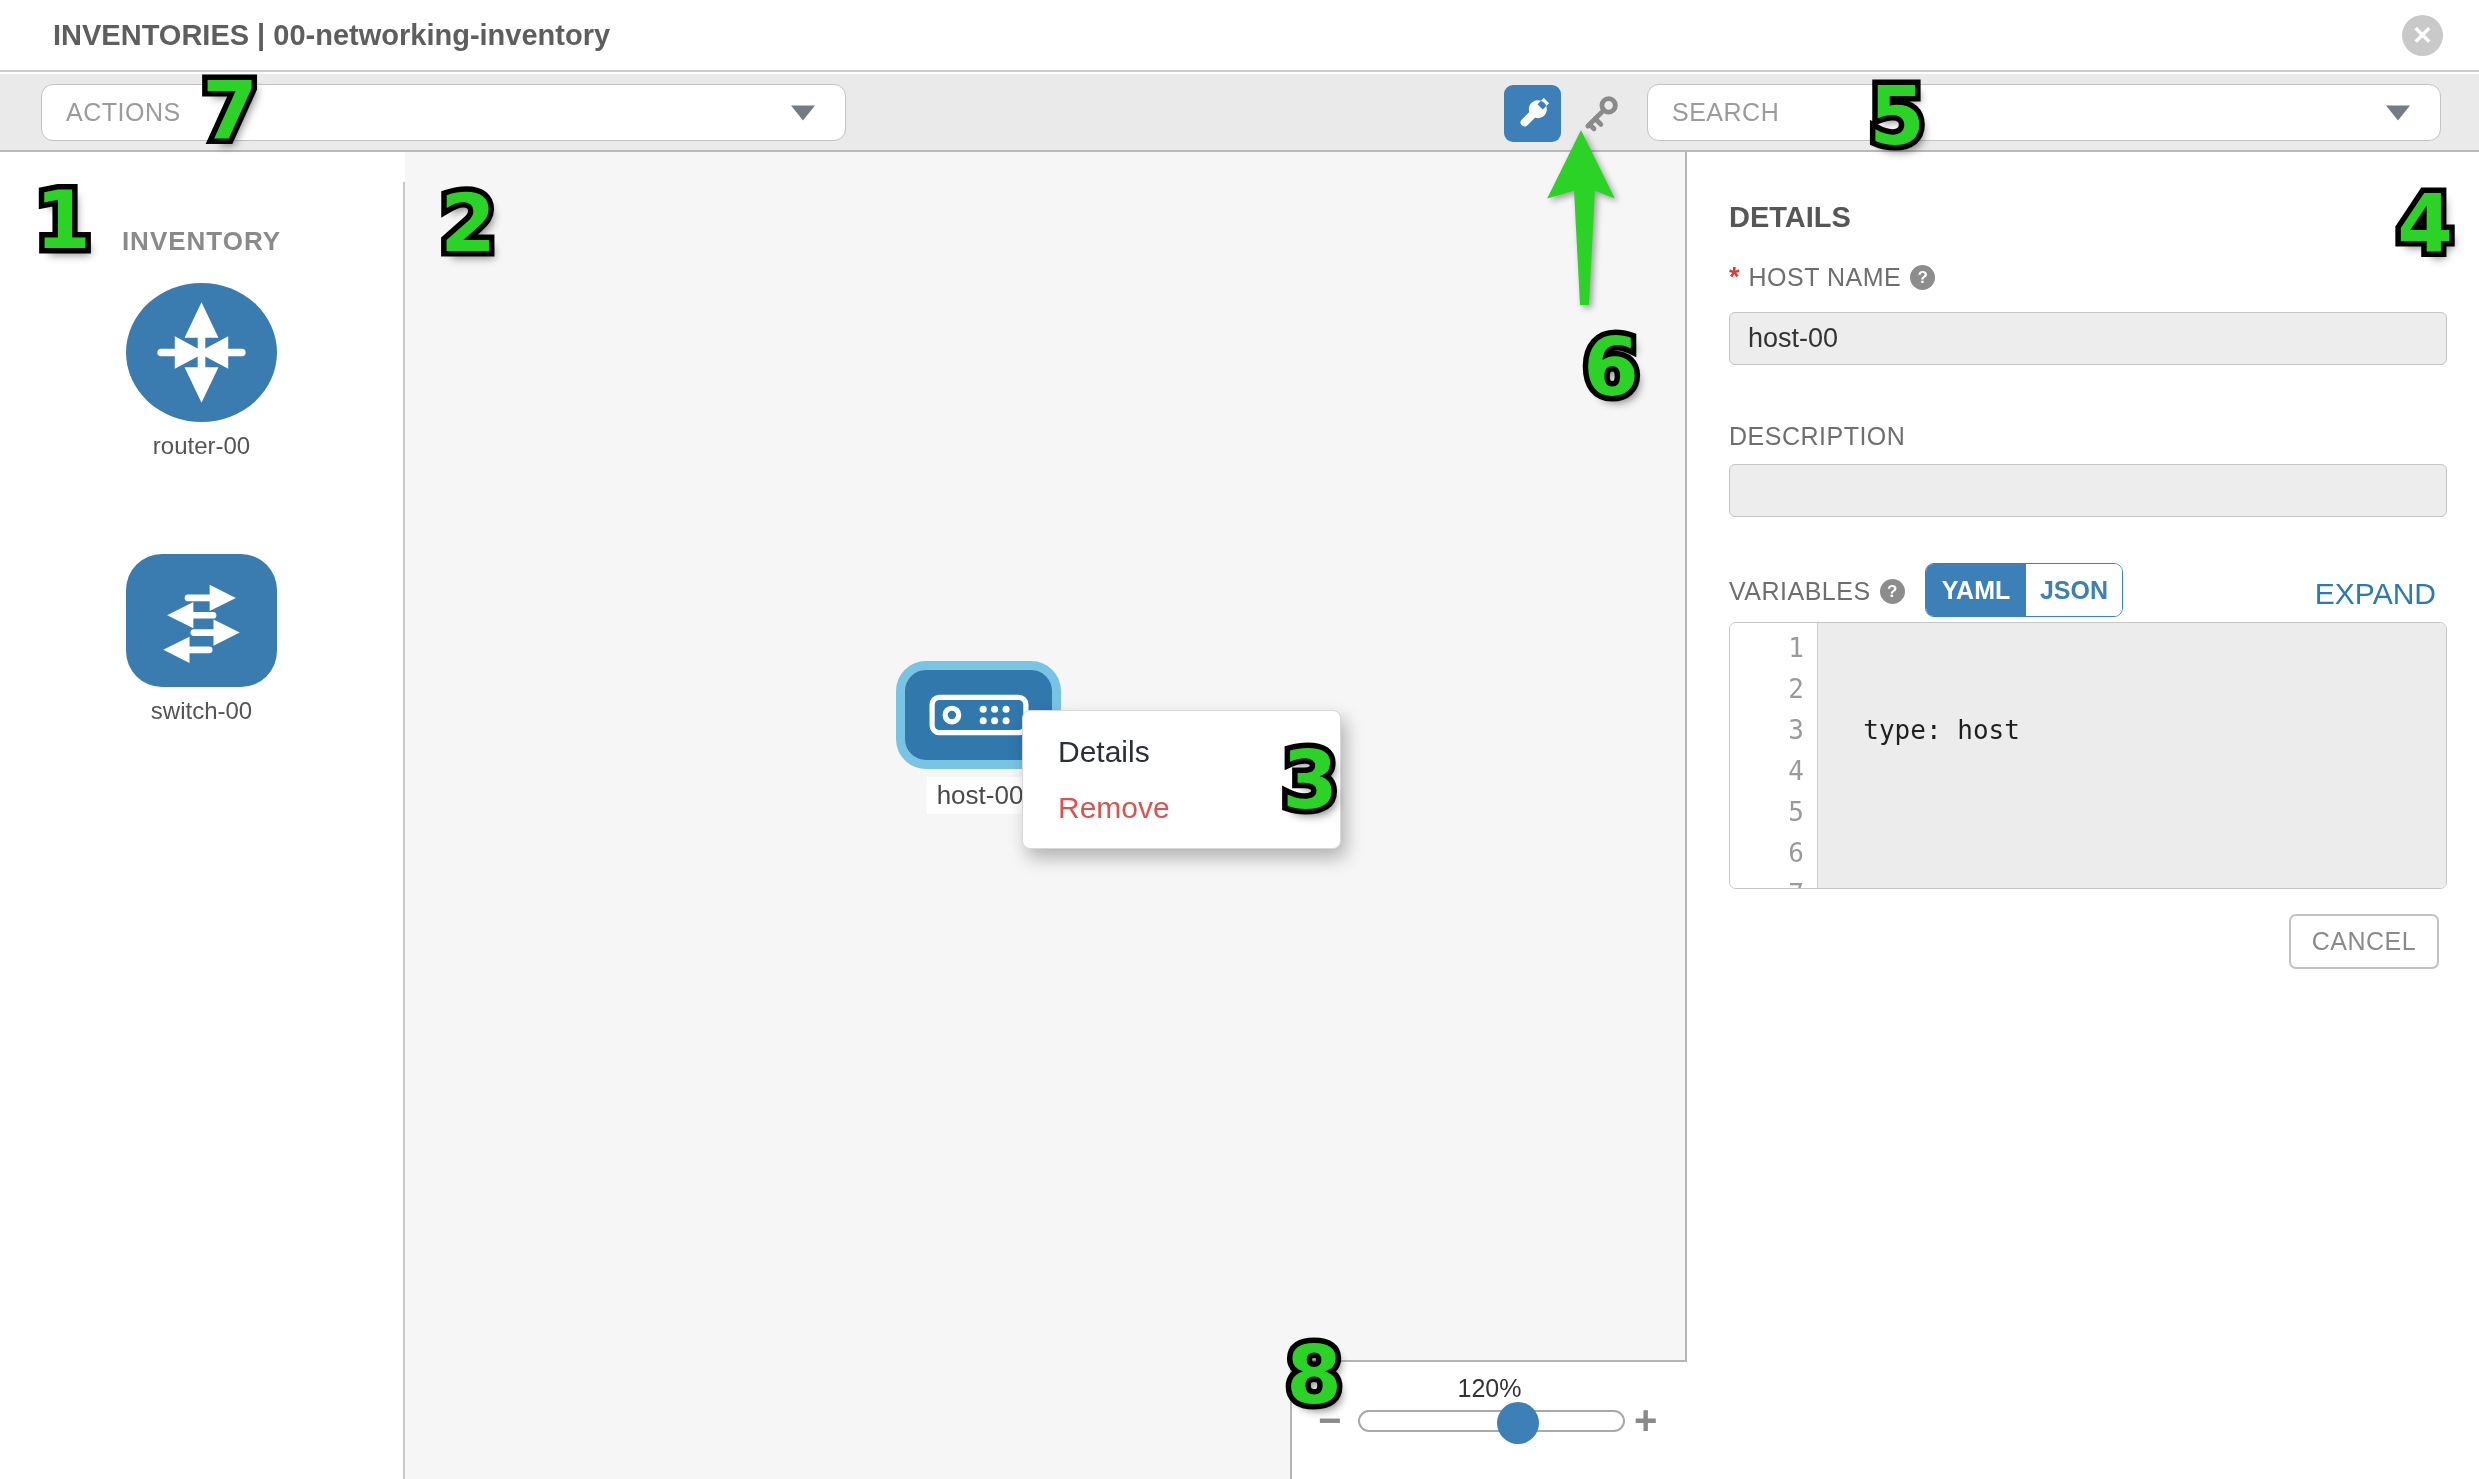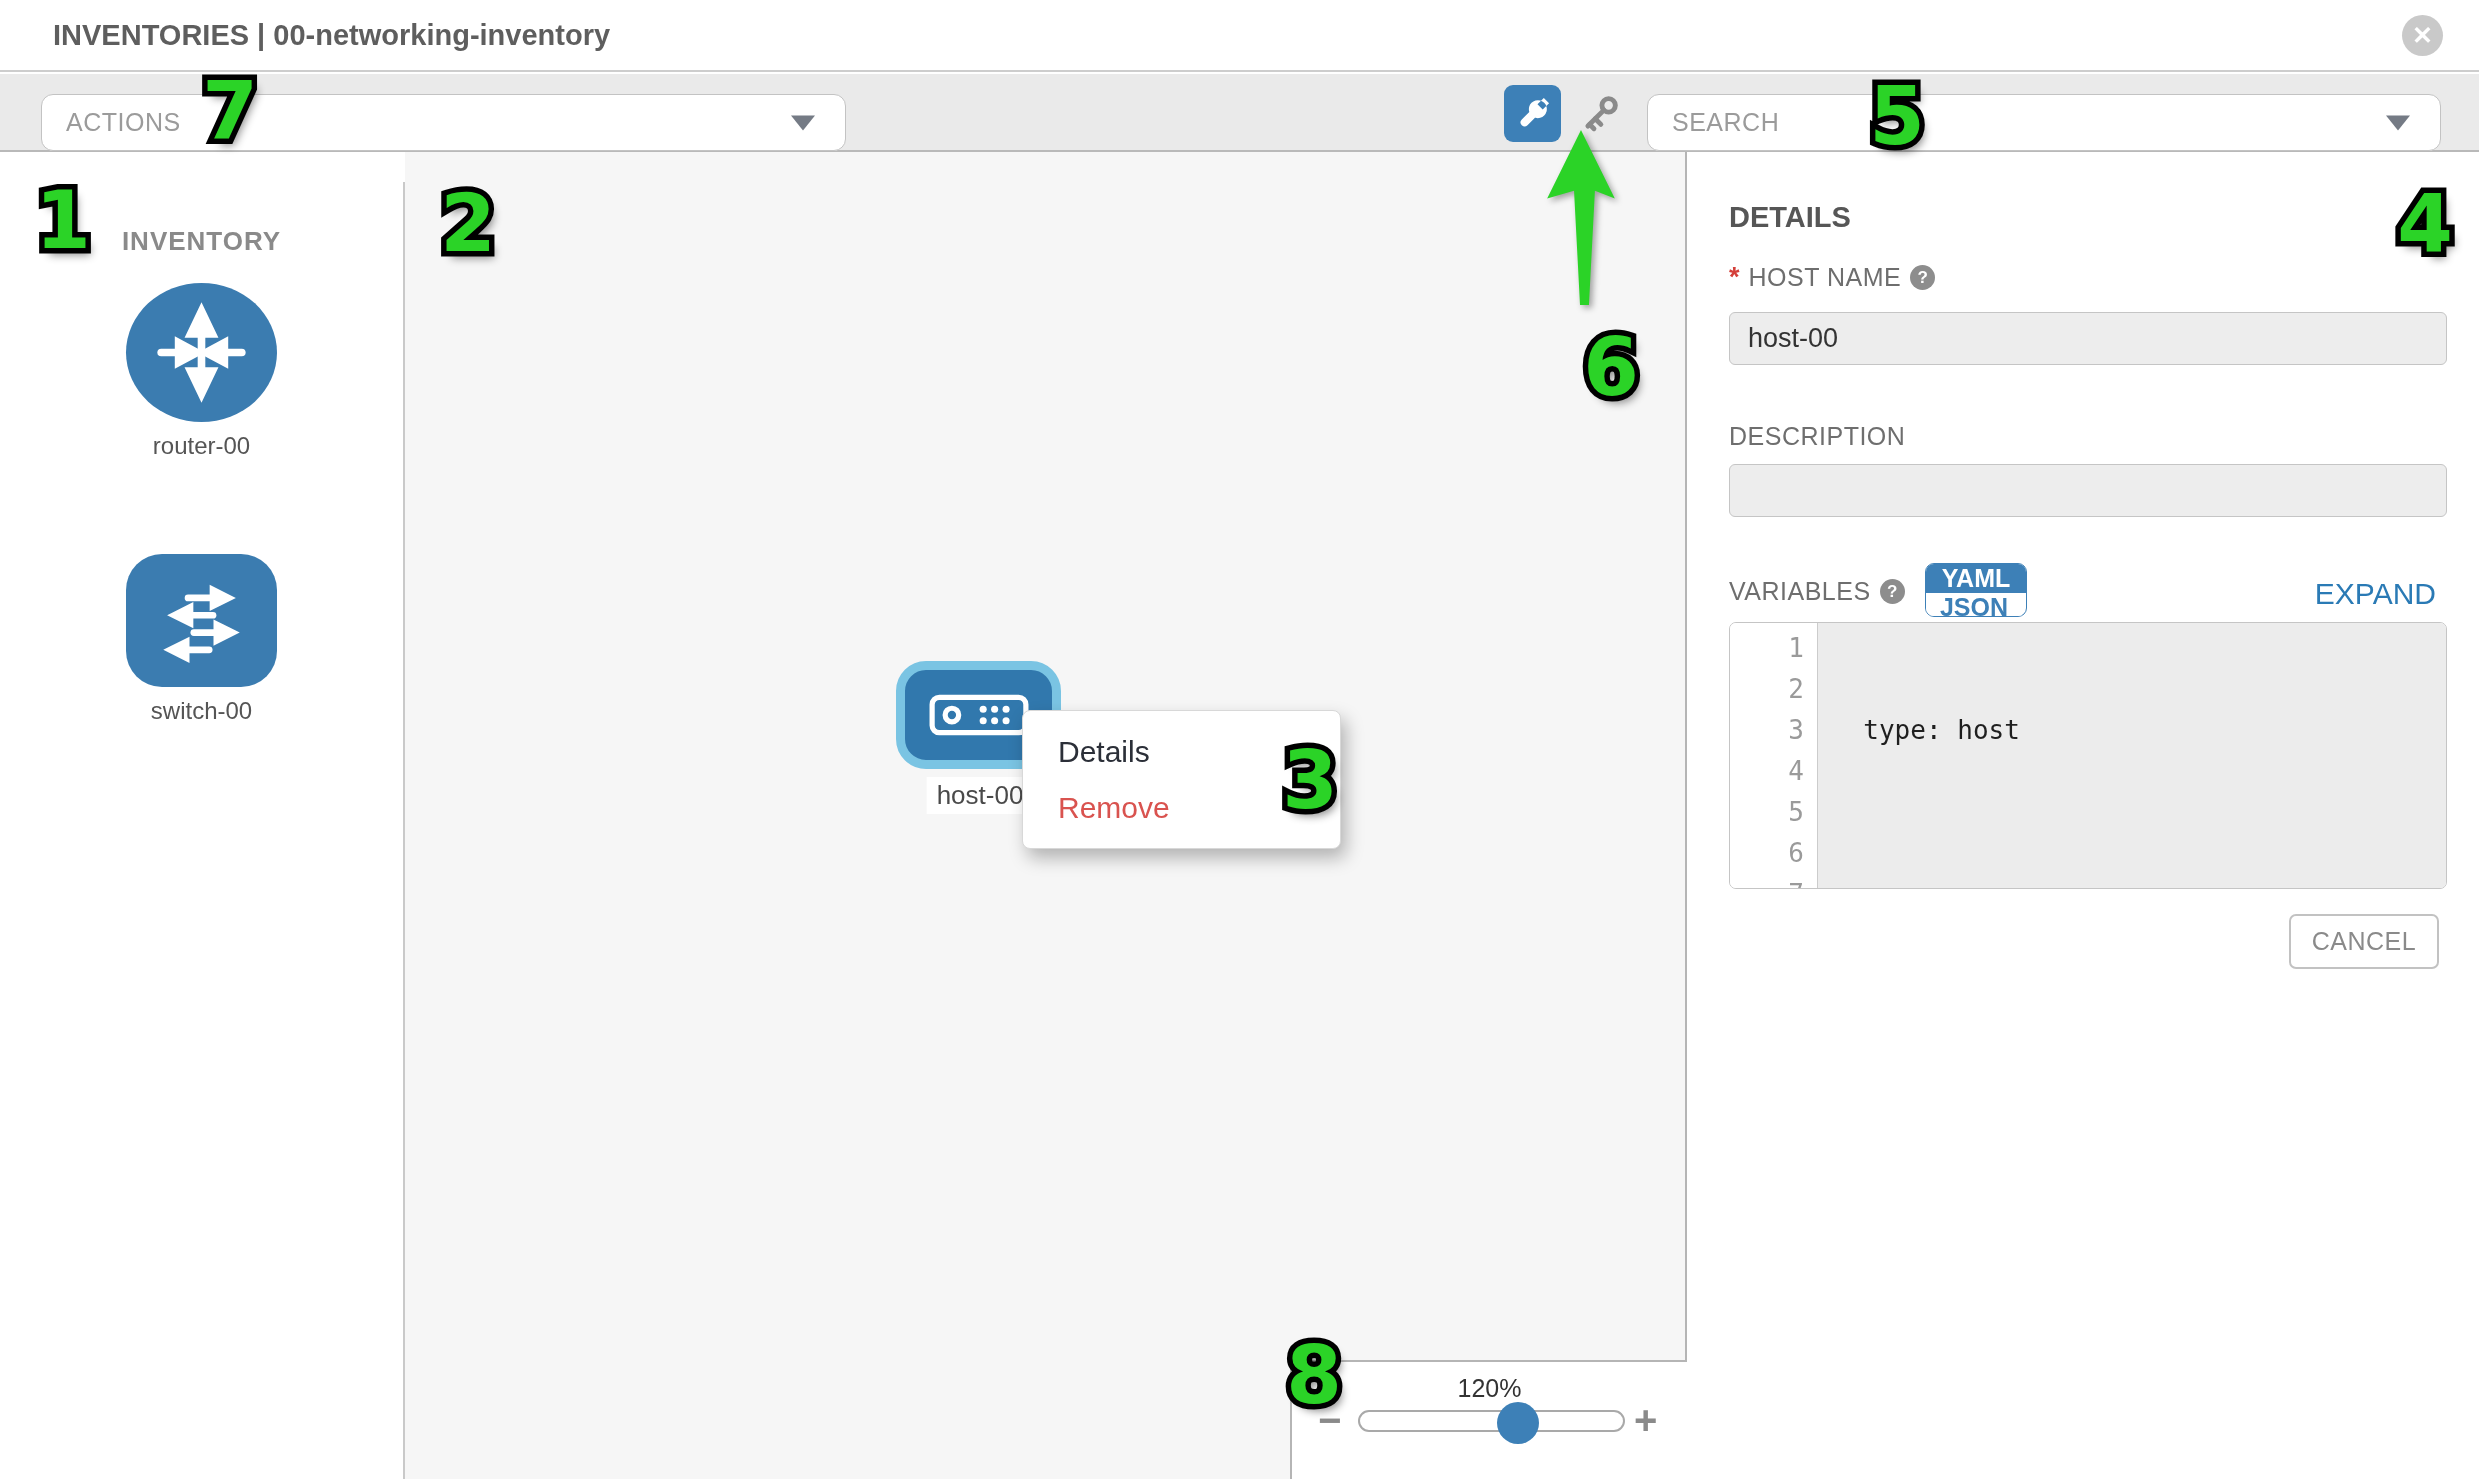--- a/index.html
+++ b/index.html
@@ -14,21 +14,21 @@
     background:#fff; border-bottom:2px solid #cdcdcd; z-index:5; }
   .page-title { position:absolute; left:53px; top:0; line-height:70px;
     font-size:29px; font-weight:bold; color:#5e5e5e; }
   .close-btn { position:absolute; right:37px; top:15px; width:41px; height:41px;
     border-radius:50%; background:#c9c9c9; color:#fff; display:flex;
     align-items:center; justify-content:center; font-size:25px; font-weight:bold; cursor:pointer; }
 
   
   .toolbar { position:absolute; left:0; top:74px; width:2480px; height:78px;
     background:#eaeaea; border-bottom:2px solid #b9b9b9; z-index:5; }
-  .select-box { position:absolute; top:20px; height:57px; background:#fff;
+  .select-box { position:absolute; top:10px; height:57px; background:#fff;
     border:1px solid #c3c3c3; border-radius:12px; display:flex; align-items:center;
     color:#9b9b9b; font-size:25px; letter-spacing:0.5px; cursor:pointer; }
   .select-box .sel-label { padding-left:24px; }
   .caret { position:absolute; right:30px; top:50%; transform:translateY(-50%);
     width:0; height:0; border-left:12px solid transparent; border-right:12px solid transparent;
     border-top:15px solid #757b85; }
   #actions-select { left:41px; width:805px; }
   #search-select  { left:1647px; width:794px; }
   .wrench-btn { position:absolute; left:1504px; top:11px; width:57px; height:57px;
     background:#3d80b7; border-radius:9px; display:flex; align-items:center;
@@ -88,21 +88,21 @@
   .f-label { font-size:25px; color:#6e6e6e; letter-spacing:0.5px; }
   .help-icon { width:25px; height:25px; border-radius:50%; background:#8d8d8d; color:#fff;
     font-size:17px; font-weight:bold; display:flex; align-items:center; justify-content:center; cursor:pointer; }
   .text-input { position:absolute; left:40px; width:718px; height:53px; background:#ededed;
     border:1px solid #c5c5c5; border-radius:6px; font-size:27px; color:#333;
     padding:0 18px; font-family:"Liberation Sans", sans-serif; }
   #hostname-input { top:161px; }
   #desc-input     { top:313px; }
   #vars-row { top:426px; }
   .toggle { position:absolute; left:236px; top:412px; height:54px; display:flex;
-    border:1px solid #3d80b7; border-radius:9px; overflow:hidden;flex-direction:column; }
+    border:1px solid #3d80b7; border-radius:9px; overflow:hidden; }
   .tg { display:flex; align-items:center; justify-content:center; font-size:25px;
     font-weight:bold; height:100%; cursor:pointer; }
   .tg-yaml { width:100px; background:#3d80b7; color:#fff; }
   .tg-json { width:96px;  background:#fff;    color:#3d80b7; }
   .expand-link { position:absolute; right:44px; top:426px; font-size:30px; color:#2a7ab5; cursor:pointer; }
   .editor { position:absolute; left:40px; top:471px; width:718px; height:267px;
     border:1px solid #c5c5c5; border-radius:7px; overflow:hidden; display:flex;
     font-family:"DejaVu Sans Mono", monospace; font-size:26px; line-height:41px; cursor:text; }
   .gutter { width:88px; background:#fff; border-right:1px solid #ccc; color:#9a9a9a;
     text-align:right; padding:5px 13px 0 0; }

